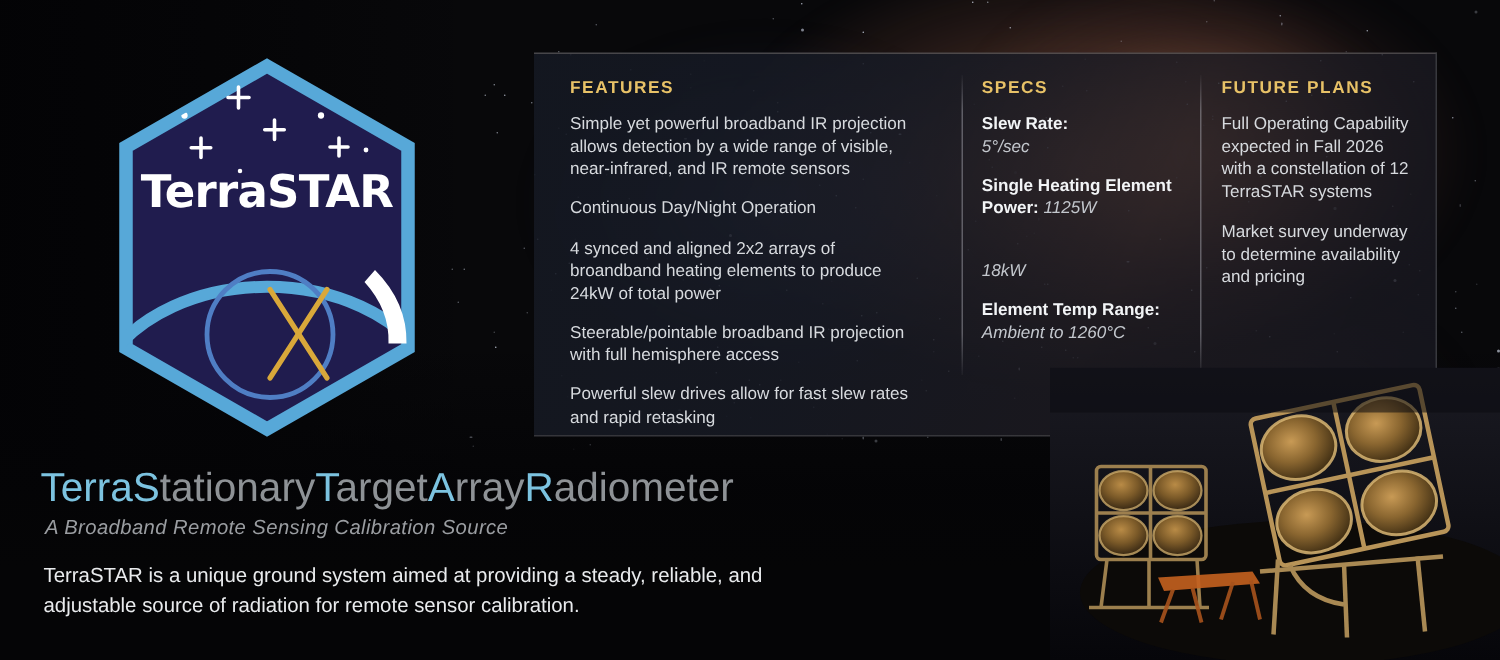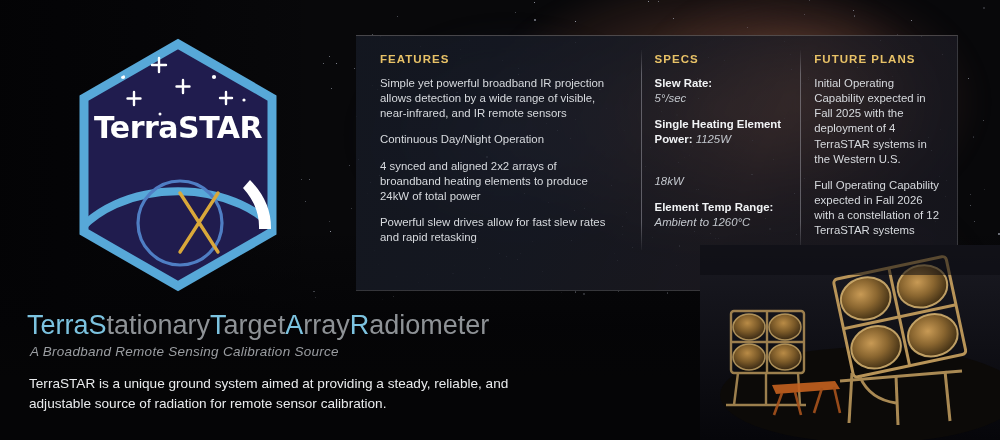--- a/index.html
+++ b/index.html
@@ -381,20 +381,21 @@
     </svg>
   </div>
 
   <div class="panel">
 
     <div class="col col-features">
       <div class="hdr">FEATURES</div>
       <p class="para">Simple yet powerful broadband IR projection allows detection by a wide range of visible, near-infrared, and IR remote sensors</p>
       <p class="para">Continuous Day/Night Operation</p>
       <p class="para">4 synced and aligned 2x2 arrays of broandband heating elements to produce 24kW of total power</p>
+      <p class="para">Steerable/pointable broadband IR projection with full hemisphere access</p>
       <p class="para">Powerful slew drives allow for fast slew rates and rapid retasking</p>
     </div>
 
     <div class="col col-specs">
       <div class="vdiv"></div>
       <div class="hdr">SPECS</div>
       <p class="spec">
         <b>Slew Rate:</b><br>
         <span>5°/sec</span>
       </p>
@@ -408,21 +409,20 @@
       </p>
       <p class="spec">
         <b>Element Temp Range:</b><br>
         <span>Ambient to 1260°C</span>
       </p>
     </div>
 
     <div class="col col-future">
       <div class="vdiv"></div>
       <div class="hdr">FUTURE PLANS</div>
-      <p class="para">Initial Operating Capability expected in Fall 2025 with the deployment of 4 TerraSTAR systems in the Western U.S.</p>
       <p class="para">Full Operating Capability expected in Fall 2026 with a constellation of 12 TerraSTAR systems</p>
       <p class="para">Market survey underway to determine availability and pricing</p>
     </div>
   </div>
 
   <div class="photo">
     <svg width="300" height="195" viewBox="0 0 300 195">
       <defs>
         <radialGradient id="dish" cx="42%" cy="38%" r="68%">
           <stop offset="0%" stop-color="#c89a55"></stop>

